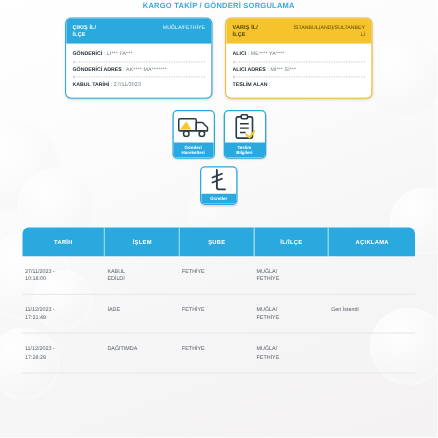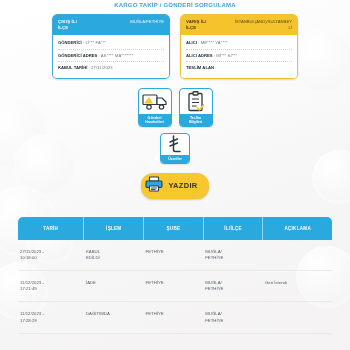--- a/index.html
+++ b/index.html
@@ -295,34 +295,20 @@
         <svg width="14" height="18" viewBox="0 0 28 36">
           <path d="M11 2 L11 30 C11 32 12 33 15 33 L24 33" fill="none" stroke="#2b3a45" stroke-width="3" stroke-linecap="round" stroke-linejoin="round"></path>
           <line x1="4" y1="14" x2="19" y2="8" stroke="#2b3a45" stroke-width="3" stroke-linecap="round"></line>
           <line x1="4" y1="22" x2="19" y2="16" stroke="#2b3a45" stroke-width="3" stroke-linecap="round"></line>
         </svg>
       </div>
       <div class="act-lbl">Ücretler</div>
     </div>
   </div>
 
-  <div id="print-wrap">
-    <div id="print-btn">
-      <span>
-        <svg width="18" height="16" viewBox="0 0 36 32">
-          <rect x="9" y="2" width="18" height="8" rx="1" fill="#fff" stroke="#2b3a45" stroke-width="2.2"></rect>
-          <rect x="2" y="10" width="32" height="13" rx="2.5" fill="#29a9dd" stroke="#2b3a45" stroke-width="2.2"></rect>
-          <rect x="9" y="20" width="18" height="10" rx="1" fill="#fff" stroke="#2b3a45" stroke-width="2.2"></rect>
-          <line x1="12" y1="24" x2="24" y2="24" stroke="#2b3a45" stroke-width="1.8"></line>
-          <line x1="12" y1="27" x2="21" y2="27" stroke="#2b3a45" stroke-width="1.8"></line>
-        </svg>
-      </span>
-      <span class="plabel">YAZDIR</span>
-    </div>
-  </div>
 
   <div id="table-wrap">
     <table>
       <colgroup>
         <col class="col1">
           <col class="col2">
           <col class="col3">
           <col class="col4">
           <col class="col5">
       </colgroup>

